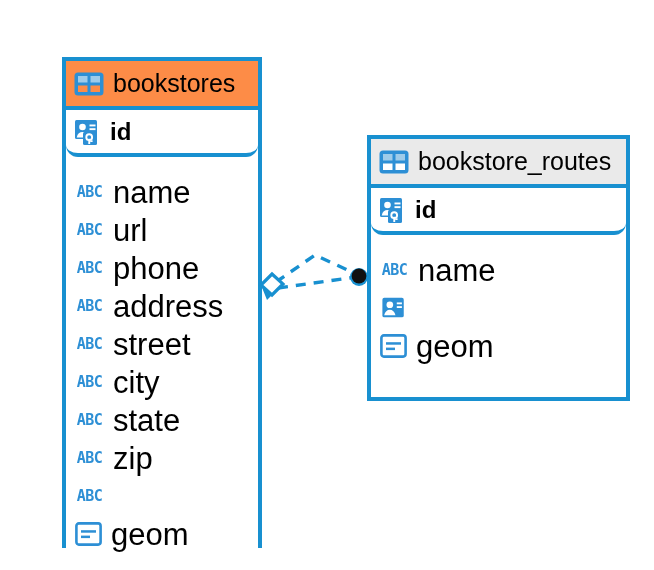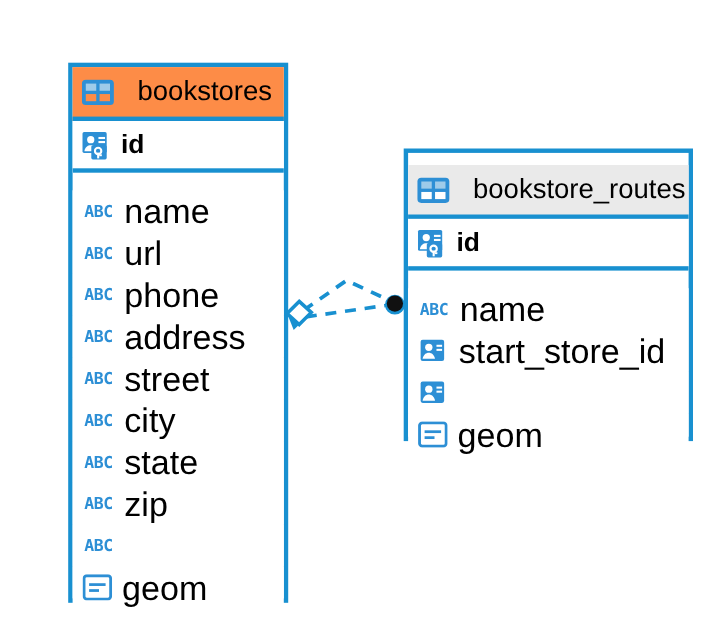--- a/index.html
+++ b/index.html
@@ -41,41 +41,41 @@
     height: 266px;
   }
 
   .entity-header {
     box-sizing: border-box;
     height: 49px;
     display: flex;
     align-items: center;
     padding-left: 8px;
     border-bottom: 4px solid #1890d0;
-    gap: 12px;
   }
   .hdr-orange { background: #fd8c47; }
-  .hdr-gray   { background: #eaeaea; margin-top: 11px; }
+  .hdr-gray   { background: #eaeaea; }
 
   .entity-title {
     font-size: 25px;
     color: #000000;
     margin-left: 9px;
     line-height: 1;
     white-space: nowrap;
   }
 
   .pk-row {
     box-sizing: border-box;
     height: 47px;
     display: flex;
     align-items: center;
     padding-left: 8px;
     border-bottom: 4px solid #1890d0;
     background: #ffffff;
+    border-radius: 12px;
   }
   .pk-label {
     font-size: 24px;
     font-weight: bold;
     color: #000000;
     margin-left: 8px;
     line-height: 1;
   }
 
   .field-list {
@@ -278,43 +278,31 @@
 
     <div class="field-list">
 
       <div class="field-row">
         <span class="icon icon-abc">
           <span class="abc-text">ABC</span>
         </span>
         <span class="field-label">name</span>
       </div>
 
+
       <div class="field-row">
         <span class="icon icon-card">
           <svg viewBox="0 0 28 28" width="26" height="26" aria-hidden="true">
             <rect x="1.5" y="3" width="23" height="21" rx="2" fill="#2d8fd5"></rect>
             <circle cx="9.5" cy="10.5" r="3.6" fill="#ffffff"></circle>
             <path d="M3.4 21.8c0.7-4 3.4-6 6.1-6s5.4 2 6.1 6z" fill="#ffffff"></path>
             <rect x="17" y="8" width="5.5" height="2" fill="#ffffff"></rect>
             <rect x="17" y="12" width="5.5" height="2" fill="#ffffff"></rect>
           </svg>
         </span>
-        <span class="field-label">start_store_id</span>
-      </div>
-
-      <div class="field-row">
-        <span class="icon icon-card">
-          <svg viewBox="0 0 28 28" width="26" height="26" aria-hidden="true">
-            <rect x="1.5" y="3" width="23" height="21" rx="2" fill="#2d8fd5"></rect>
-            <circle cx="9.5" cy="10.5" r="3.6" fill="#ffffff"></circle>
-            <path d="M3.4 21.8c0.7-4 3.4-6 6.1-6s5.4 2 6.1 6z" fill="#ffffff"></path>
-            <rect x="17" y="8" width="5.5" height="2" fill="#ffffff"></rect>
-            <rect x="17" y="12" width="5.5" height="2" fill="#ffffff"></rect>
-          </svg>
-        </span>
       </div>
 
       <div class="field-row">
         <span class="icon icon-geom">
           <svg viewBox="0 0 27 24" width="27" height="24" aria-hidden="true">
             <rect x="1.4" y="1.4" width="24.2" height="21.2" rx="2.5" fill="#ffffff" stroke="#2d8fd5" stroke-width="2.6"></rect>
             <rect x="6" y="8.2" width="15" height="2.5" fill="#2d8fd5"></rect>
             <rect x="6" y="13.6" width="9" height="2.5" fill="#2d8fd5"></rect>
           </svg>
         </span>

